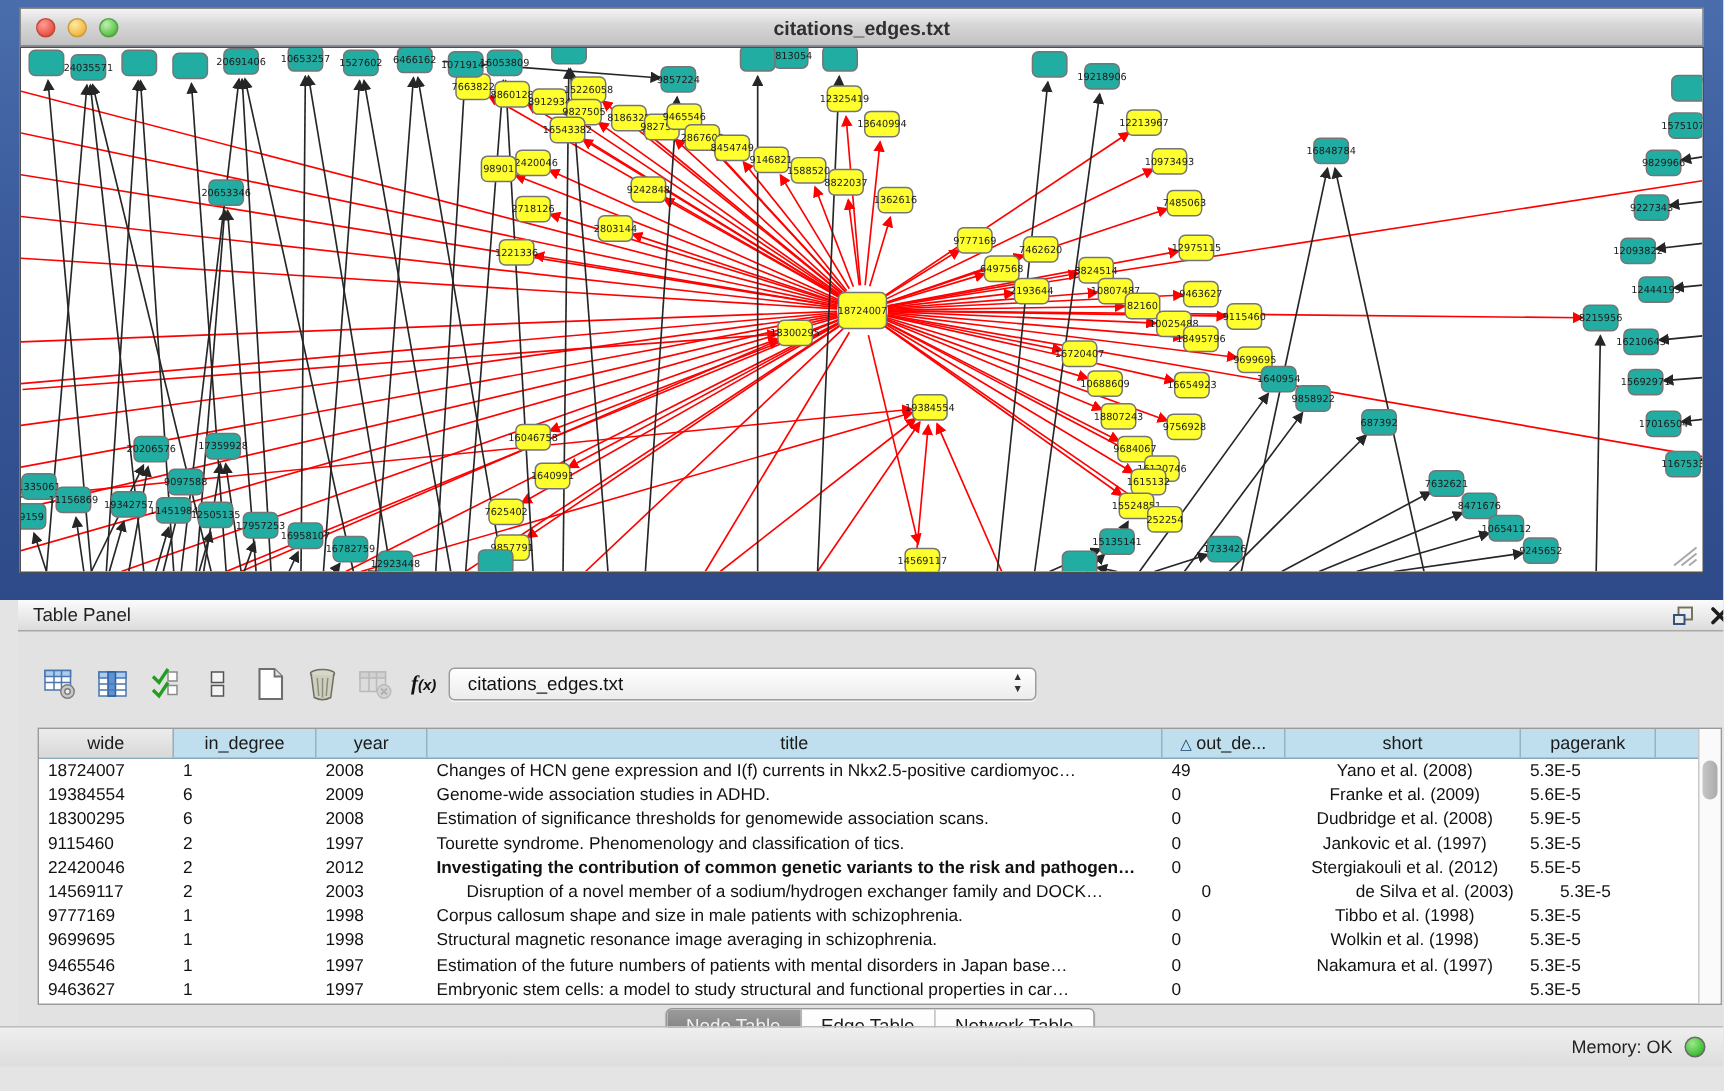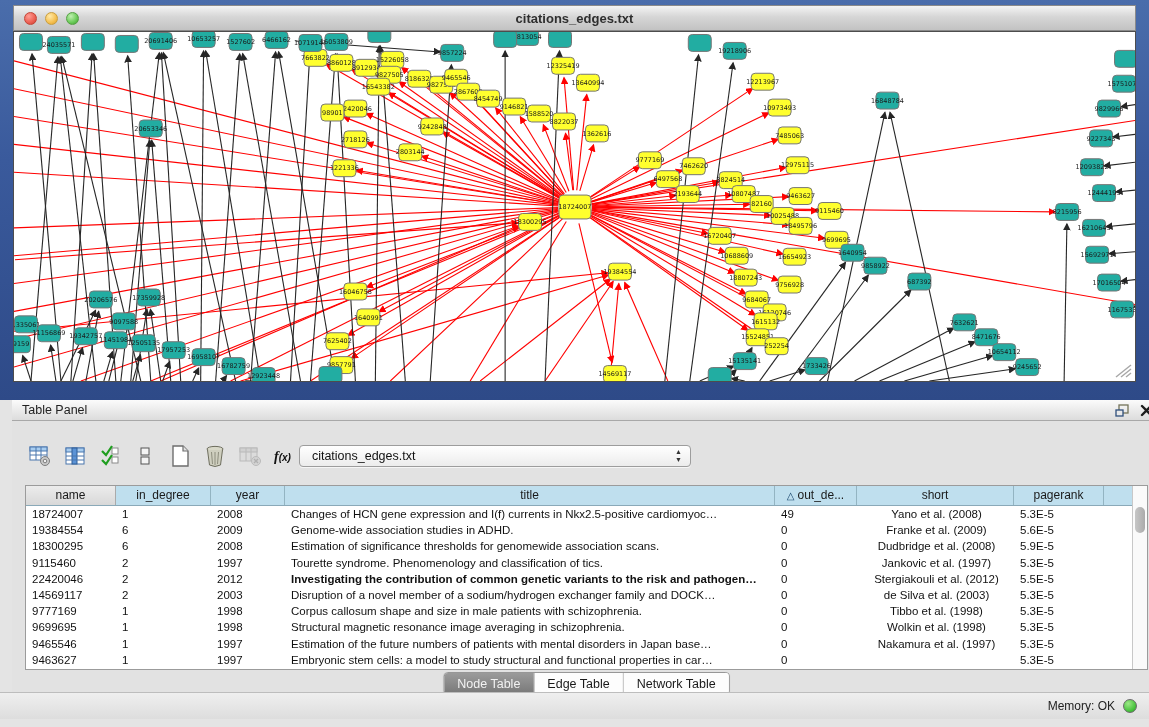--- a/index.html
+++ b/index.html
@@ -54,21 +54,21 @@
   #vscroll { position:absolute; right:0; top:0; bottom:0; width:15px; background:#fafafa; border-left:1px solid #c8c8c8; }
   #vthumb { position:absolute; left:2px; right:2px; top:21px; height:26px; background:linear-gradient(90deg,#c6c6c6,#ababab); border-radius:6px; }
 
   #tabs { position:absolute; left:50%; transform:translateX(-50%); bottom:5px; height:23px; display:flex;
     border:1px solid #979797; border-radius:4px; overflow:hidden; background:#fff; box-shadow:0 1px 1px rgba(0,0,0,.15); }
   .tab { padding:0 13px; font-size:12.5px; line-height:22px; color:#1a1a1a; border-right:1px solid #b5b5b5; background:#fdfdfd; }
   .tab:last-child { border-right:none; }
   .tab.selected { background:linear-gradient(#9b9b9b,#787878); color:#f2f2f2; }
 
   
-  #statusbar { position:absolute; left:0; bottom:8px; width:1149px; height:27px;
+  #statusbar { position:absolute; left:0; bottom:16px; width:1149px; height:27px;
     background:linear-gradient(#efefef,#dddddd); border-top:1px solid #bdbdbd; }
   #memory { position:absolute; right:34px; top:6px; font-size:12px; color:#222; }
   #memdot { position:absolute; right:12px; top:6px; width:14px; height:14px; border-radius:50%;
     background:radial-gradient(circle at 35% 30%,#9de887,#46c23c 65%,#2e9427); border:1px solid #6a6a6a; }
 </style>
 </head>
 <body>
 
 <div id="app">
 
@@ -772,21 +772,21 @@
           </div>
           <div class="tb-fx"><i>f</i><span>(x)</span></div>
           <div id="table-selector"><span>citations_edges.txt</span><span class="arrows">
               <span>▲</span>
               <span>▼</span>
             </span></div>
         </div>
 
       <div id="tablewrap">
         <div id="thead">
-            <div class="hcell gray" style="width: 90px;"><span>name</span></div>
+            <div class="hcell gray" style="width: 90px;"><span>wide</span></div>
             <div class="hcell" style="width: 95px;"><span>in_degree</span></div>
             <div class="hcell" style="width: 74px;"><span>year</span></div>
             <div class="hcell" style="width: 490px;"><span>title</span></div>
             <div class="hcell" style="width: 82px;"><span class="sort">△</span><span>out_de...</span></div>
             <div class="hcell" style="width: 157px;"><span>short</span></div>
             <div class="hcell" style="width: 90px;"><span>pagerank</span></div>
           </div>
         <div id="tbody">
             <div class="trow">
               <div class="tcell" style="width: 90px;">18724007</div>
@@ -830,21 +830,21 @@
               <div class="tcell" style="width: 74px;">2012</div>
               <div class="tcell" style="width: 490px; font-weight: bold;">Investigating the contribution of common genetic variants to the risk and pathogen…</div>
               <div class="tcell" style="width: 82px;">0</div>
               <div class="tcell center" style="width: 157px;">Stergiakouli et al. (2012)</div>
               <div class="tcell" style="width: 90px;">5.5E-5</div>
             </div>
             <div class="trow">
               <div class="tcell" style="width: 90px;">14569117</div>
               <div class="tcell" style="width: 95px;">2</div>
               <div class="tcell" style="width: 74px;">2003</div>
-              <div class="tcell" style="width: 490px;">Disruption of a novel member of a sodium/hydrogen exchanger family and DOCK…</div>
+              <div class="tcell" style="width: 490px; margin-left: 20px;">Disruption of a novel member of a sodium/hydrogen exchanger family and DOCK…</div>
               <div class="tcell" style="width: 82px;">0</div>
               <div class="tcell center" style="width: 157px;">de Silva et al. (2003)</div>
               <div class="tcell" style="width: 90px;">5.3E-5</div>
             </div>
             <div class="trow">
               <div class="tcell" style="width: 90px;">9777169</div>
               <div class="tcell" style="width: 95px;">1</div>
               <div class="tcell" style="width: 74px;">1998</div>
               <div class="tcell" style="width: 490px;">Corpus callosum shape and size in male patients with schizophrenia.</div>
               <div class="tcell" style="width: 82px;">0</div>

